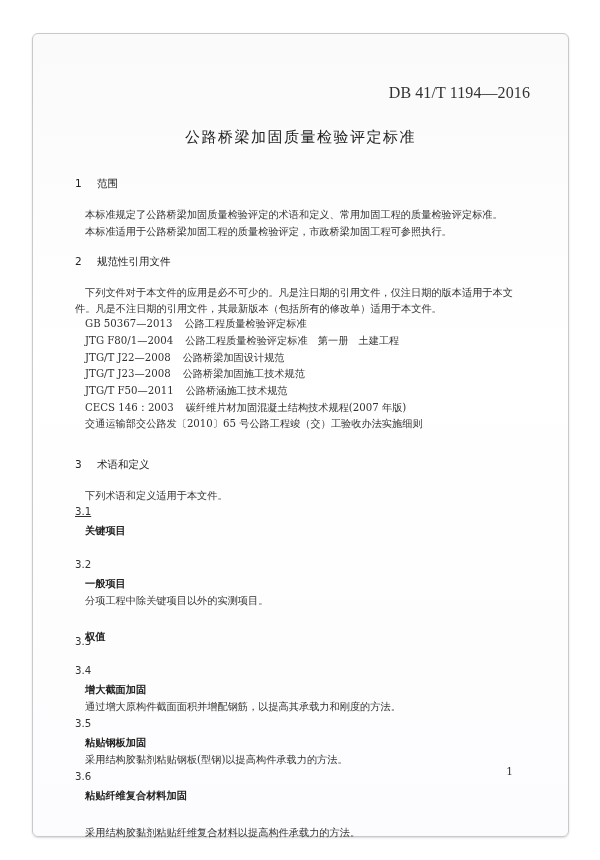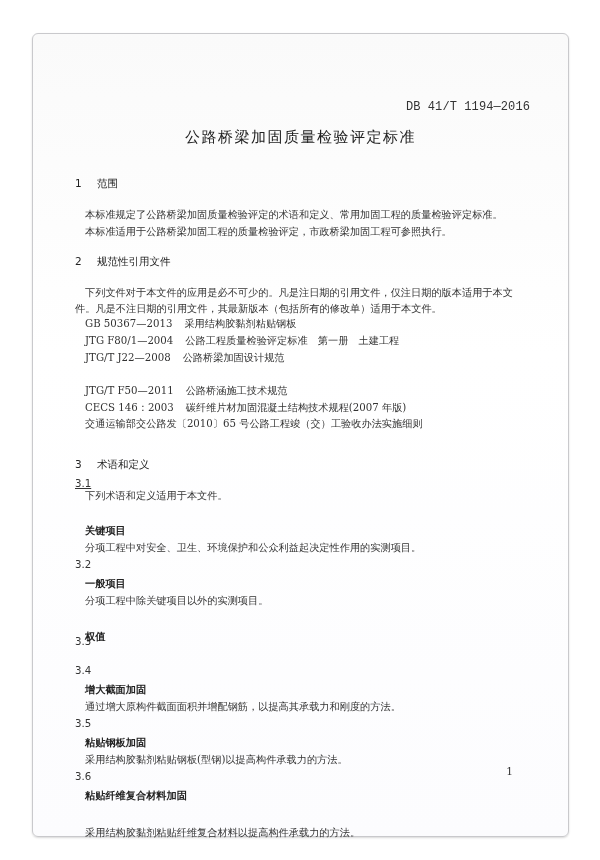--- a/index.html
+++ b/index.html
@@ -7,21 +7,21 @@
     width: 600px; height: 860px; background: #ffffff; position: relative;
     overflow: hidden; font-family: "DejaVu Serif", serif; color: #2a2a2a;
   }
   .page {
     position: absolute; left: 32px; top: 33px; width: 535px; height: 802px;
     background: linear-gradient(180deg, #fafafa 0%, #ffffff 40%, #fcfcfe 100%);
     border: 1px solid #c9c9cc; border-radius: 6px;
     box-shadow: 0 1px 2px rgba(0,0,0,0.15);
   }
   .abs { position: absolute; white-space: nowrap; }
-  .std-code { font-family: Liberation Mono, monospace; font-size: 12px; color: #333; right: 38px; top: 66px; letter-spacing: 0.1px; }
+  .std-code { font-family: Liberation Serif, serif; font-size: 16px; color: #333; right: 38px; top: 50px; letter-spacing: 0.1px; }
   .doc-title { font-family: "DejaVu Sans", sans-serif; font-size: 15px; color: #222; left: 0; width: 535px; text-align: center; top: 94px; letter-spacing: 1.5px; }
   .sec-head { font-family: "DejaVu Sans", sans-serif; font-size: 10.5px; color: #222; left: 42px; }
   .sec-head .num { display: inline-block; width: 22px; }
   .para { font-size: 10.2px; color: #333; left: 52px; line-height: 17px; }
   .para.cont { left: 42px; }
   .ref { font-size: 10.2px; color: #333; left: 52px; }
   .ref .code { display: inline-block; }
   .ref .title { margin-left: 12px; }
   .clause-num { font-family: "DejaVu Sans", sans-serif; font-size: 10.2px; color: #333; left: 42px; }
   .term { font-family: "DejaVu Sans", sans-serif; font-size: 10.2px; color: #222; left: 52px; font-weight: bold; }
@@ -42,46 +42,48 @@
   <div class="abs para" style="top:189px;">本标准适用于公路桥梁加固工程的质量检验评定，市政桥梁加固工程可参照执行。</div>
   <div class="abs para" style="top:172px;">本标准规定了公路桥梁加固质量检验评定的术语和定义、常用加固工程的质量检验评定标准。</div>
 
   <div class="abs sec-head" style="top:221px;">
     <span class="num">2</span><span>规范性引用文件</span>
   </div>
   <div class="abs para cont" style="top:266px;">件。凡是不注日期的引用文件，其最新版本（包括所有的修改单）适用于本文件。</div>
   <div class="abs para" style="top:250px;">下列文件对于本文件的应用是必不可少的。凡是注日期的引用文件，仅注日期的版本适用于本文</div>
 
   <div class="abs ref" style="top:283px;">
-    <span class="code">GB 50367—2013</span><span class="title">采用结构胶黏剂粘贴钢板</span>
+    <span class="code">GB 50367—2013</span><span class="title">公路工程质量检验评定标准</span>
   </div>
   <div class="abs ref" style="top:300px;">
     <span class="code">JTG F80/1—2004</span><span class="title">公路工程质量检验评定标准　第一册　土建工程</span>
   </div>
   <div class="abs ref" style="top:317px;">
     <span class="code">JTG/T J22—2008</span><span class="title">公路桥梁加固设计规范</span>
+  </div>
+  <div class="abs ref" style="top:333px;">
+    <span class="code">JTG/T J23—2008</span><span class="title">公路桥梁加固施工技术规范</span>
   </div>
   <div class="abs ref" style="top:350px;">
     <span class="code">JTG/T F50—2011</span><span class="title">公路桥涵施工技术规范</span>
   </div>
   <div class="abs ref" style="top:367px;">
     <span class="code">CECS 146：2003</span><span class="title">碳纤维片材加固混凝土结构技术规程(2007 年版)</span>
   </div>
   <div class="abs ref" style="top:383px;">
     <span>交通运输部交公路发〔2010〕65 号公路工程竣（交）工验收办法实施细则</span>
   </div>
 
   <div class="abs sec-head" style="top:424px;">
     <span class="num">3</span><span>术语和定义</span>
   </div>
   <div class="abs para" style="top:453px;">下列术语和定义适用于本文件。</div>
 
-  <div class="abs clause-num" style="top:444px;text-decoration:underline;">3.1</div>
+  <div class="abs clause-num" style="top:472px;text-decoration:underline;">3.1</div>
   <div class="abs term" style="top:490px;">关键项目</div>
-  <div class="abs defn" style="top:507px;">分项工程中对安全、卫生、环境保护和公众利益起决定性作用的实测项目。</div>
 
   <div class="abs clause-num" style="top:525px;">3.2</div>
   <div class="abs term" style="top:543px;">一般项目</div>
   <div class="abs defn" style="top:560px;">分项工程中除关键项目以外的实测项目。</div>
 
   <div class="abs clause-num" style="top:602px;">3.3</div>
   <div class="abs term" style="top:596px;">权值</div>
 
   <div class="abs clause-num" style="top:631px;">3.4</div>
   <div class="abs term" style="top:649px;">增大截面加固</div>

